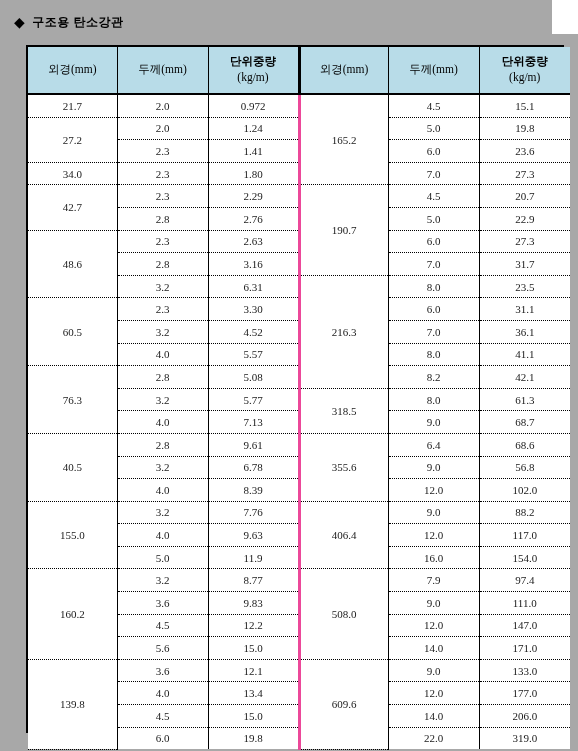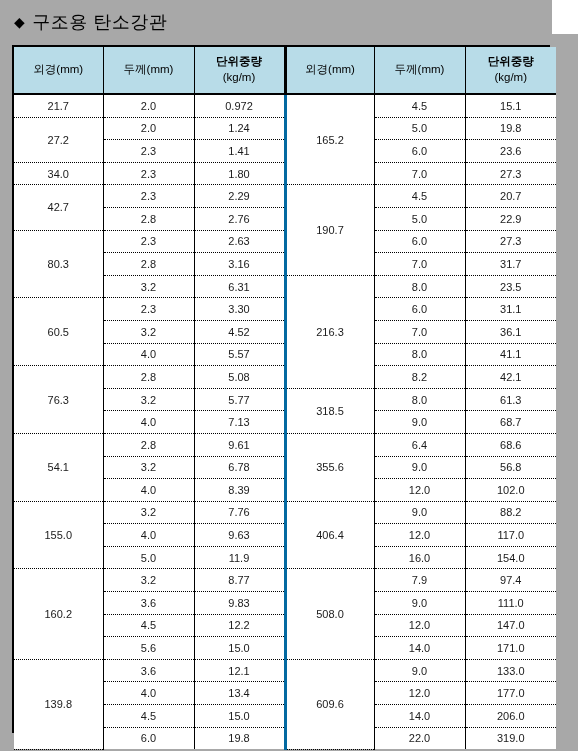--- a/index.html
+++ b/index.html
@@ -16,27 +16,28 @@
   .corner-white{
     position:absolute;right:0;top:0;width:26px;height:34px;background:#ffffff;
   }
 
   .title-bar{
     position:absolute;left:14px;top:8px;width:538px;height:28px;
     display:flex;align-items:center;
     color:#000;font-weight:bold;font-size:15px;letter-spacing:.5px;
   }
   .title-diamond{font-size:14px;margin-right:7px;line-height:1;}
-  .title-text{font-size:18px;font-weight:normal;}
+  .title-text{font-size:12px;font-weight:bold;}
 
   .table-wrap{
-    position:absolute;left:12px;top:45px;width:538px;height:688px;
+    position:absolute;left:26px;top:45px;width:538px;height:688px;
     background:#0ea5e9;
     border:2px solid #000;
     box-sizing:border-box;
+    font-family:Liberation Serif, serif;
   }
   table.spec{
     border-collapse:collapse;
     width:100%;
     table-layout:fixed;
   }
   table.spec col.c-od{width:89px;}
   table.spec col.c-th{width:91px;}
   table.spec col.c-wt{width:91px;}
 
@@ -60,21 +61,21 @@
     height:21.6px;
     font-size:11px;
     text-align:center;
     color:#1a1a1a;
     padding:0;
     border-right:1px solid #000;
     border-bottom:1px dotted #000;
     background:#fff;
     vertical-align:middle;
   }
-  tbody td.mid-sep{border-right:3px solid #0369a1;margin-top:40px;}
+  tbody td.mid-sep{border-right:3px solid #ec4899;margin-top:40px;}
   tbody td.last{border-right:none;}
   tbody tr:last-child td{border-bottom:none;}
   tbody td.od{border-bottom:1px dotted #000;}
 </style>
 </head>
 <body>
 
 <div class="page">
 
   <div class="corner-white"></div>
@@ -155,21 +156,21 @@
             <td>4.5</td>
             <td class="last">20.7</td>
           </tr>
           <tr>
             <td>2.8</td>
             <td class="mid-sep">2.76</td>
             <td>5.0</td>
             <td class="last">22.9</td>
           </tr>
           <tr>
-            <td class="od" rowspan="3">80.3</td>
+            <td class="od" rowspan="3">48.6</td>
             <td>2.3</td>
             <td class="mid-sep">2.63</td>
             <td>6.0</td>
             <td class="last">27.3</td>
           </tr>
           <tr>
             <td>2.8</td>
             <td class="mid-sep">3.16</td>
             <td>7.0</td>
             <td class="last">31.7</td>
@@ -214,21 +215,21 @@
             <td>8.0</td>
             <td class="last">61.3</td>
           </tr>
           <tr>
             <td>4.0</td>
             <td class="mid-sep">7.13</td>
             <td>9.0</td>
             <td class="last">68.7</td>
           </tr>
           <tr>
-            <td class="od" rowspan="3">54.1</td>
+            <td class="od" rowspan="3">40.5</td>
             <td>2.8</td>
             <td class="mid-sep">9.61</td>
             <td class="od" rowspan="3">355.6</td>
             <td>6.4</td>
             <td class="last">68.6</td>
           </tr>
           <tr>
             <td>3.2</td>
             <td class="mid-sep">6.78</td>
             <td>9.0</td>

